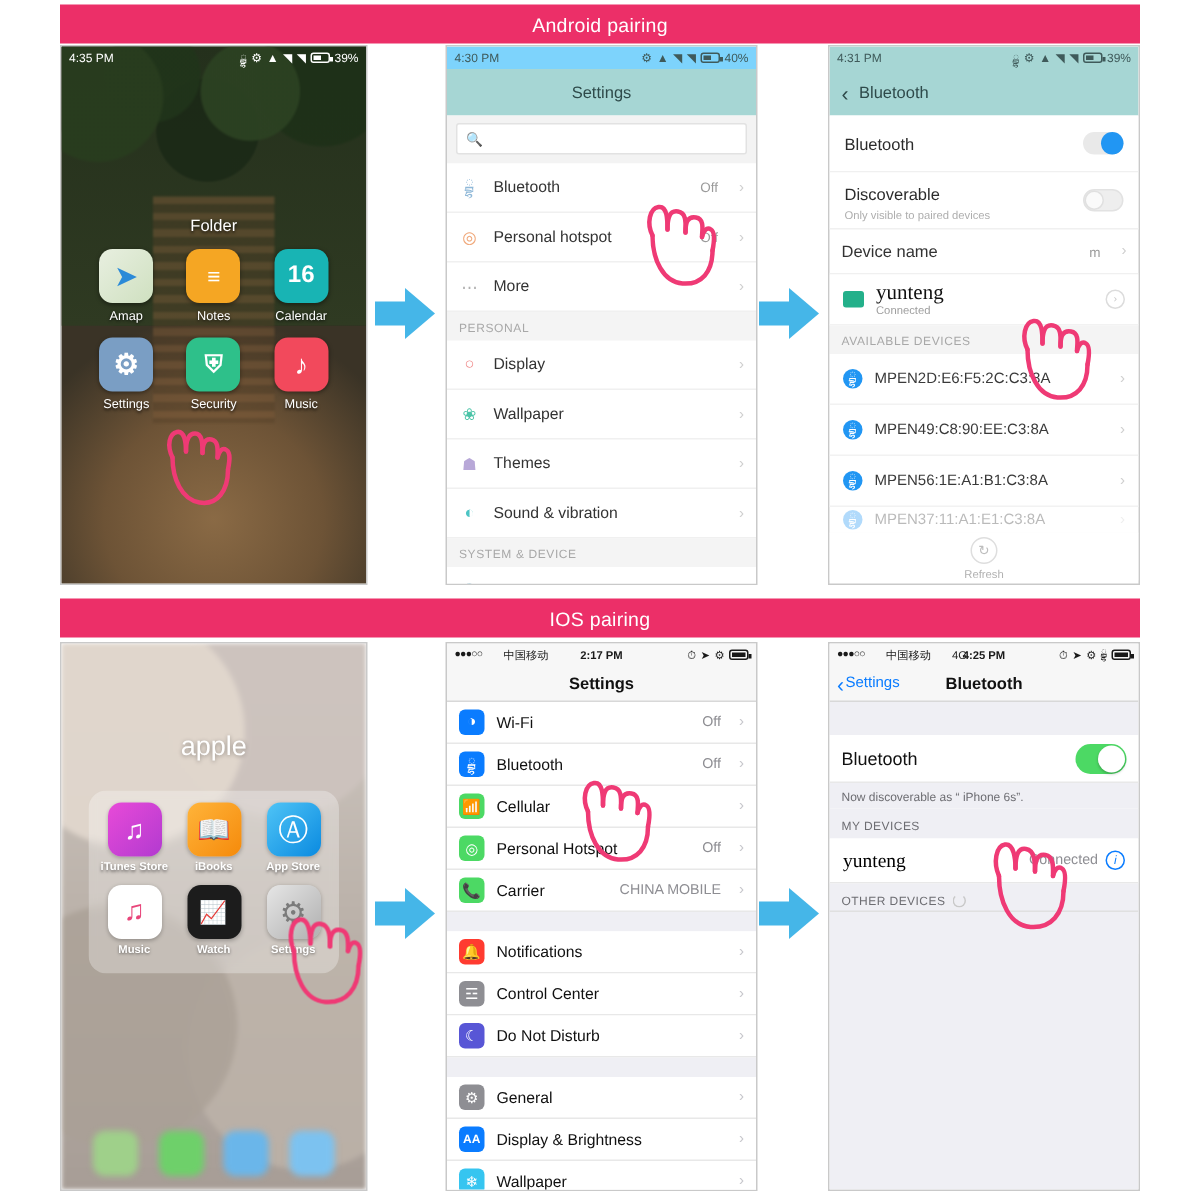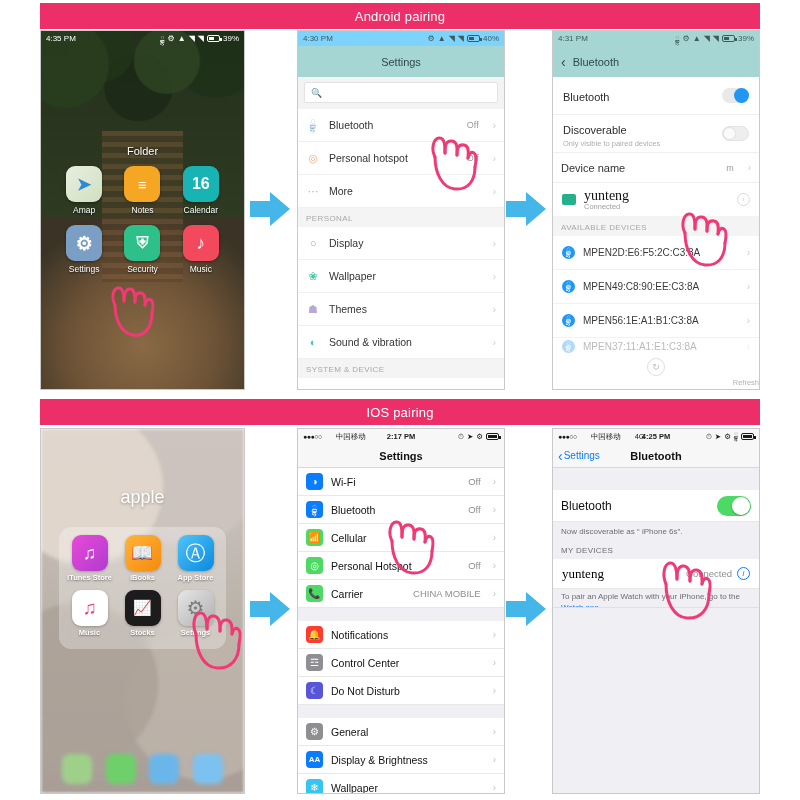--- a/index.html
+++ b/index.html
@@ -175,21 +175,21 @@
   }
   .and-refresh {
     position:absolute; left:0; right:0; bottom:2px; text-align:center;
     background:#fff; padding-top:3px;
   }
   .and-refresh .rc {
     width:18px;height:18px;border:1px solid #dedede;border-radius:50%;
     margin:0 auto 2px; color:#bdbdbd; font-size:9px;
     display:flex;align-items:center;justify-content:center;
   }
-  .and-refresh .rl { font-size:7.5px; color:#b2b2b2;text-align:right; }
+  .and-refresh .rl { font-size:7.5px; color:#b2b2b2; }
 
   
   .ios-status {
     height:15px; display:flex; align-items:center; font-size:7.5px; color:#1a1a1a;
     padding:0 5px; background:#f7f7f7; position:relative;
   }
   .ios-status .l { display:flex; align-items:center; gap:14px; }
   .ios-status .c { position:absolute; left:0; right:0; text-align:center; font-weight:bold; }
   .ios-status .r { margin-left:auto; display:flex; align-items:center; gap:3px; z-index:2;}
   .dots { letter-spacing:-.5px; font-size:7px; }
@@ -546,21 +546,21 @@
           <div class="nm2">App Store</div>
         </div>
         <div class="ios-app">
           <div class="ic2" style="background:#ffffff">
               <span style="color:#e8457a;font-size:19px">♫</span>
             </div>
           <div class="nm2">Music</div>
         </div>
         <div class="ios-app">
           <div class="ic2" style="background:#1c1c1c;font-size:15px">📈</div>
-          <div class="nm2">Stocks</div>
+          <div class="nm2">Watch</div>
         </div>
         <div class="ios-app">
           <div class="ic2" style="background:linear-gradient(135deg,#e6e6e6,#b0b0b0);font-size:20px">
               <span style="color:#7b7b7b">⚙</span>
             </div>
           <div class="nm2">Settings</div>
         </div>
       </div>
     </div>
 
@@ -739,20 +739,24 @@
     <div class="ios-sec">
       <span>MY DEVICES</span>
     </div>
 
     <div class="ios-bt-row">
       <span class="nm">yunteng</span>
       <span class="st">Connected</span>
       <span class="info-i">i</span>
     </div>
 
+    <div class="ios-sec">
+      <span>OTHER DEVICES</span>
+      <span class="spinner"></span>
+    </div>
 
     <div class="ios-note" style="padding-top:2px;line-height:1.4">
       <span>To pair an Apple Watch with your iPhone, go to the</span>
       <span class="ios-link">Watch app</span><span>.</span>
     </div>
 
     <div style="flex:1;background:#efeff4;position:absolute;left:0;right:0;top:178px;bottom:0;border-top:1px solid #e0e0e0"></div>
 
     <svg class="hand" style="left:98px;top:118px;z-index:30" width="66" height="78" viewBox="0 0 66 78">
       <g fill="none" stroke="#ef3a75" stroke-width="3" stroke-linecap="round" stroke-linejoin="round">

